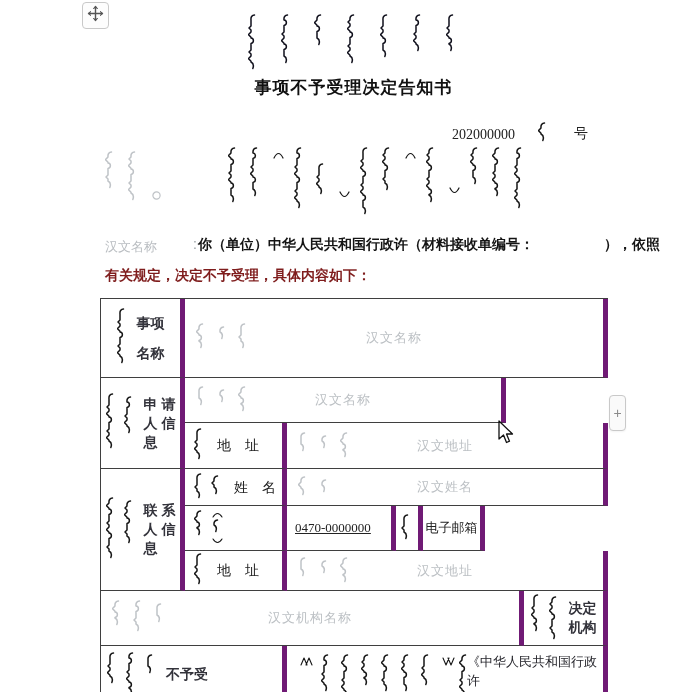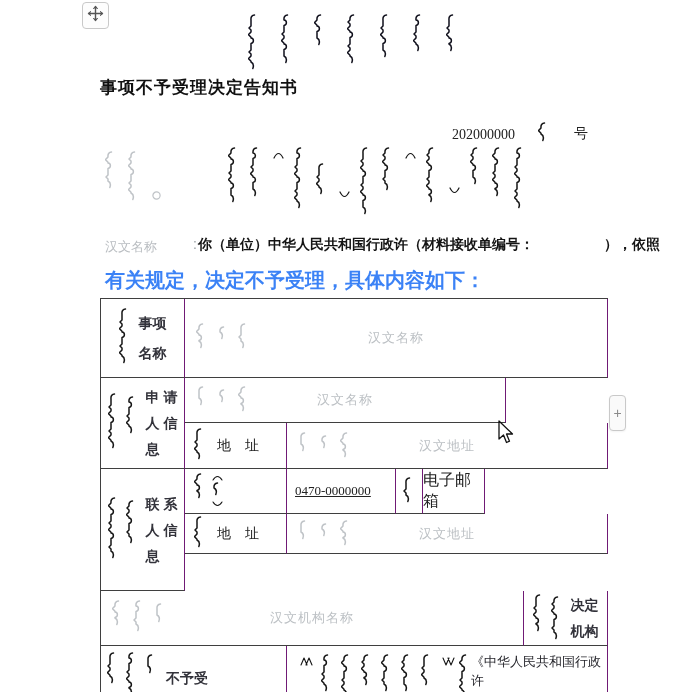--- a/index.html
+++ b/index.html
@@ -28,50 +28,50 @@
 
   
   .mg { display:flex; align-items:flex-start; gap:8px; }
   .mg svg { display:block; }
   .mg-black { color:#161616; }
   .mg-gray  { color:#bfc3c7; }
 
   
   .m-title { left:100px; top:13px; width:507px; display:flex; justify-content:center; gap:20px; color:#10101c; }
   .cn-title {
-    left:100px; top:76px; width:507px; 
+    left:100px; top:76px; width:507px; text-align:center;
     font-size:17px; font-weight:bold; letter-spacing:1px; color:#111;
   }
   .doc-no { left:452px; top:119px; display:flex; align-items:flex-end; gap:23px; }
   .doc-no .num { font-family:"Liberation Serif", serif; font-size:14px; color:#222; }
   .doc-no .suffix { font-size:14px; color:#222; }
   .doc-no .mg { position:relative; top:2px; }
 
   
   .para-gray { left:105px; top:150px; gap:10px; }
   .para-main { left:228px; top:146px; gap:9px; }
 
   .ph-name { left:105px; top:238px; font-size:13px; color:#b9bdc1; }
   .intro-line1 { left:193px; top:236px; width:414px; font-size:14px; font-weight:bold; color:#141414; white-space:pre; }
   .intro-line1 .pre-colon { color:#9aa0a4; font-weight:normal; margin-right:1px; }
-  .intro-line2 { left:105px; top:267px; font-size:20px; font-weight:bold; color:#3b82f6;text-align:right; }
+  .intro-line2 { left:105px; top:267px; font-size:14px; font-weight:bold; color:#7f1d1d;text-align:right; }
 
   
   .form-table {
     left:100px; top:298px; width:508px;
     border-top:1px solid #3f3f3f; border-left:1px solid #3f3f3f;
     background:#fff;
   }
   .tr { display:flex; }
   .td {
-    border-right:1px solid #701a75; border-bottom:1px solid #3f3f3f;
+    border-right:5px solid #701a75; border-bottom:1px solid #3f3f3f;
     position:relative; display:flex; align-items:center;
   }
   .hdr-cell { justify-content:center; gap:7px; }
-  .hdr-label { font-size:14px; font-weight:600; color:#33333b; white-space:pre-line; line-height:26px; }
+  .hdr-label { font-size:14px; font-weight:600; color:#33333b; white-space:pre-line; line-height:19px; }
   .hdr-label.wide-lh { line-height:30px; }
   .sub-label { padding-left:9px; gap:0; }
   .sub-label .mg { margin-right:10px; }
   .sub-label .t { font-size:14px; color:#222; white-space:pre-line; line-height:19px; }
   .val-cell { justify-content:center; }
   .val-cell .mg { position:absolute; left:11px; top:50%; transform:translateY(-50%); }
   .val-cell .ph { font-size:13px; color:#bcc0c4; letter-spacing:1px; }
   .plain-val { font-family:"Liberation Serif", serif; font-size:13px; color:#222; padding-left:8px;text-decoration:underline; }
   .email-val { font-family:"Liberation Serif", serif; font-size:13px; color:#222; padding:3px 5px; word-break:break-all; line-height:17px; align-self:center; }
   .mid-mongol { justify-content:center; }
@@ -296,20 +296,44 @@
             <svg style="margin-top:3px" width="13" height="48" viewBox="0 0 13 48">
               <path d="M6.5,2 q-4,0.5 -3.5,5 l-2,2 l2,2 l0,2 l-2.6,2.6 l2.6,2.6 l0,0.8 c3.2,0.4 3.2,4.8 0,5.4 l0,0.6 l0,6 l-2,2 l2,2 l0,2 q3.6,1.8 1.8,6.5" fill="none" stroke="currentColor" stroke-linecap="round" stroke-linejoin="round" stroke-width="1.5"></path>
             </svg>
           </span>
         <span class="hdr-label">联 系
 人 信
 息</span>
       </div>
       <div style="display:flex;flex-direction:column">
         <div class="tr">
+          <div class="td sub-label" style="width:102px;height:37px">
+            <span class="mg mg-black" style="gap:4px">
+                <svg style="margin-top:0px" width="13" height="30" viewBox="0 0 13 30">
+                  <path d="M6.5,2 q-4,0.5 -3.5,5 l0,6 l-2,2 l2,2 l0,2 q3.6,1.8 1.8,6.5" fill="none" stroke="currentColor" stroke-linecap="round" stroke-linejoin="round" stroke-width="1.5"></path>
+                </svg>
+                <svg style="margin-top:2px" width="13" height="24" viewBox="0 0 13 24">
+                  <path d="M6.5,2 q-4,0.5 -3.5,5 l-2,2 l2,2 l0,2 q3.6,1.8 1.8,6.5" fill="none" stroke="currentColor" stroke-linecap="round" stroke-linejoin="round" stroke-width="1.5"></path>
+                </svg>
+              </span>
+            <span class="t">姓　名</span>
+          </div>
+          <div class="td val-cell" style="width:321px;height:37px">
+            <span class="mg mg-gray">
+                <svg style="margin-top:0px" width="13" height="24" viewBox="0 0 13 24">
+                  <path d="M6.5,2 q-4,0.5 -3.5,5 l-2.6,2.6 l2.6,2.6 l0,0.8 q3.6,1.8 1.8,6.5" fill="none" stroke="currentColor" stroke-linecap="round" stroke-linejoin="round" stroke-width="1.5"></path>
+                </svg>
+                <svg style="margin-top:3px" width="13" height="18" viewBox="0 0 13 18">
+                  <path d="M6.5,2 q-4,0.5 -3.5,5 q3.6,1.8 1.8,6.5" fill="none" stroke="currentColor" stroke-linecap="round" stroke-linejoin="round" stroke-width="1.5"></path>
+                </svg>
+              </span>
+            <span class="ph">汉文姓名</span>
+          </div>
+        </div>
+        <div class="tr">
           <div class="td sub-label" style="width:102px;height:45px">
             <span class="mg mg-black" style="gap:4px">
                 <svg style="margin-top:0px" width="13" height="32" viewBox="0 0 13 32">
                   <path d="M6.5,2 q-4,0.5 -3.5,5 l-2.6,2.6 l2.6,2.6 l0,0.8 c3.2,0.4 3.2,4.8 0,5.4 l0,0.6 q3.6,1.8 1.8,6.5" fill="none" stroke="currentColor" stroke-linecap="round" stroke-linejoin="round" stroke-width="1.5"></path>
                 </svg>
                 <svg style="margin-top:0px" width="13" height="38" viewBox="0 0 13 38">
                   <path d="M2,8 Q6.5,1 11,8" fill="none" stroke="currentColor" stroke-linecap="round" stroke-linejoin="round" stroke-width="1.1"></path>
                   <path d="M6.5,11 q-4,0.5 -3.5,5 q3.6,1.8 1.8,6.5" fill="none" stroke="currentColor" stroke-linecap="round" stroke-linejoin="round" stroke-width="1.5"></path>
                   <path d="M2,30 Q6.5,37 11,30" fill="none" stroke="currentColor" stroke-linecap="round" stroke-linejoin="round" stroke-width="1.1"></path>
                 </svg>
@@ -319,21 +343,21 @@
             <span class="plain-val">0470-0000000</span>
           </div>
           <div class="td mid-mongol" style="width:27px;height:45px">
             <span class="mg mg-black">
                 <svg style="margin-top:0px" width="13" height="30" viewBox="0 0 13 30">
                   <path d="M6.5,2 q-4,0.5 -3.5,5 l0,6 l-2,2 l2,2 l0,2 q3.6,1.8 1.8,6.5" fill="none" stroke="currentColor" stroke-linecap="round" stroke-linejoin="round" stroke-width="1.5"></path>
                 </svg>
               </span>
           </div>
           <div class="td" style="width:62px;height:45px;justify-content:center">
-            <span class="t" style="font-size:16px;color:#222">电子邮箱</span>
+            <span class="t" style="font-size:13px;color:#222">电子邮箱</span>
           </div>
         </div>
         <div class="tr">
           <div class="td sub-label" style="width:102px;height:40px">
             <span class="mg mg-black">
                 <svg style="margin-top:0px" width="13" height="38" viewBox="0 0 13 38">
                   <path d="M6.5,2 q-4,0.5 -3.5,5 l0,6 l-2,2 l2,2 l0,2 l-2.6,2.6 l2.6,2.6 l0,0.8 q3.6,1.8 1.8,6.5" fill="none" stroke="currentColor" stroke-linecap="round" stroke-linejoin="round" stroke-width="1.5"></path>
                 </svg>
               </span>
             <span class="t">地　址</span>

